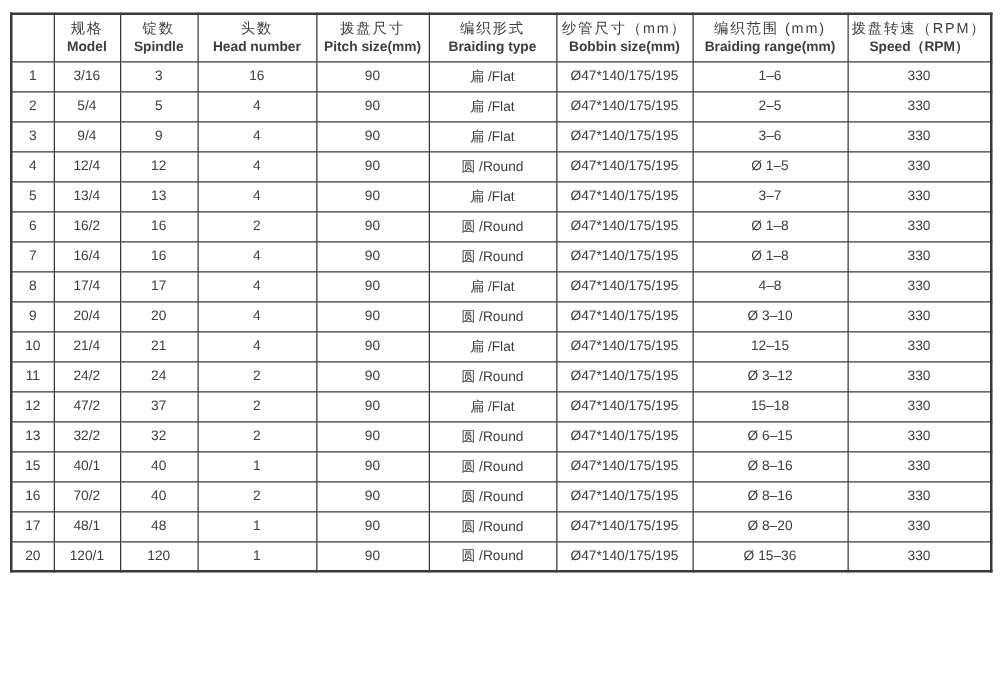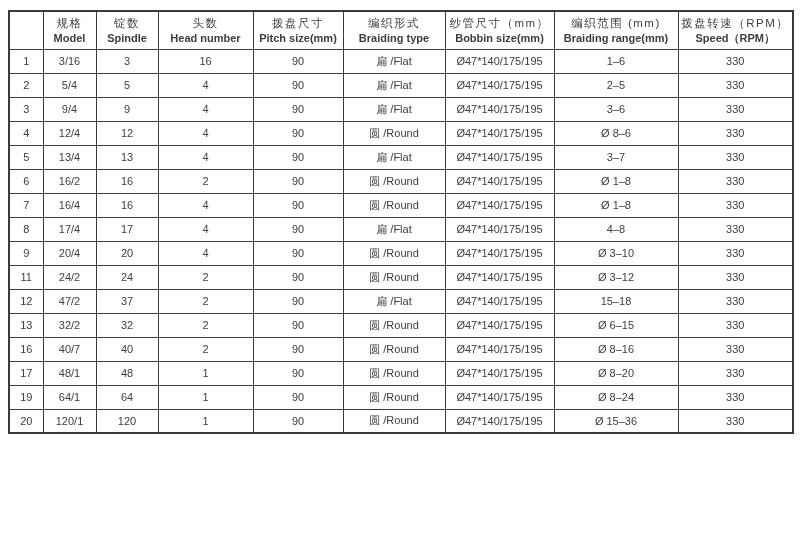--- a/index.html
+++ b/index.html
@@ -145,21 +145,21 @@
           <td>330</td>
         </tr>
         <tr>
           <td>4</td>
           <td>12/4</td>
           <td>12</td>
           <td>4</td>
           <td>90</td>
           <td>圆 /Round</td>
           <td>Ø47*140/175/195</td>
-          <td>Ø 8–6</td>
+          <td>Ø 1–5</td>
           <td>330</td>
         </tr>
         <tr>
           <td>5</td>
           <td>13/4</td>
           <td>13</td>
           <td>4</td>
           <td>90</td>
           <td>扁 /Flat</td>
           <td>Ø47*140/175/195</td>
@@ -204,20 +204,31 @@
           <td>20/4</td>
           <td>20</td>
           <td>4</td>
           <td>90</td>
           <td>圆 /Round</td>
           <td>Ø47*140/175/195</td>
           <td>Ø 3–10</td>
           <td>330</td>
         </tr>
         <tr>
+          <td>10</td>
+          <td>21/4</td>
+          <td>21</td>
+          <td>4</td>
+          <td>90</td>
+          <td>扁 /Flat</td>
+          <td>Ø47*140/175/195</td>
+          <td>12–15</td>
+          <td>330</td>
+        </tr>
+        <tr>
           <td>11</td>
           <td>24/2</td>
           <td>24</td>
           <td>2</td>
           <td>90</td>
           <td>圆 /Round</td>
           <td>Ø47*140/175/195</td>
           <td>Ø 3–12</td>
           <td>330</td>
         </tr>
@@ -237,50 +248,50 @@
           <td>32/2</td>
           <td>32</td>
           <td>2</td>
           <td>90</td>
           <td>圆 /Round</td>
           <td>Ø47*140/175/195</td>
           <td>Ø 6–15</td>
           <td>330</td>
         </tr>
         <tr>
+          <td>15</td>
+          <td>40/1</td>
+          <td>40</td>
+          <td>1</td>
+          <td>90</td>
+          <td>圆 /Round</td>
+          <td>Ø47*140/175/195</td>
+          <td>Ø 8–16</td>
+          <td>330</td>
+        </tr>
+        <tr>
           <td>16</td>
-          <td>40/7</td>
+          <td>70/2</td>
           <td>40</td>
           <td>2</td>
           <td>90</td>
           <td>圆 /Round</td>
           <td>Ø47*140/175/195</td>
           <td>Ø 8–16</td>
           <td>330</td>
         </tr>
         <tr>
           <td>17</td>
           <td>48/1</td>
           <td>48</td>
           <td>1</td>
           <td>90</td>
           <td>圆 /Round</td>
           <td>Ø47*140/175/195</td>
           <td>Ø 8–20</td>
-          <td>330</td>
-        </tr>
-        <tr>
-          <td>19</td>
-          <td>64/1</td>
-          <td>64</td>
-          <td>1</td>
-          <td>90</td>
-          <td>圆 /Round</td>
-          <td>Ø47*140/175/195</td>
-          <td>Ø 8–24</td>
           <td>330</td>
         </tr>
         <tr>
           <td>20</td>
           <td>120/1</td>
           <td>120</td>
           <td>1</td>
           <td>90</td>
           <td>圆 /Round</td>
           <td>Ø47*140/175/195</td>

